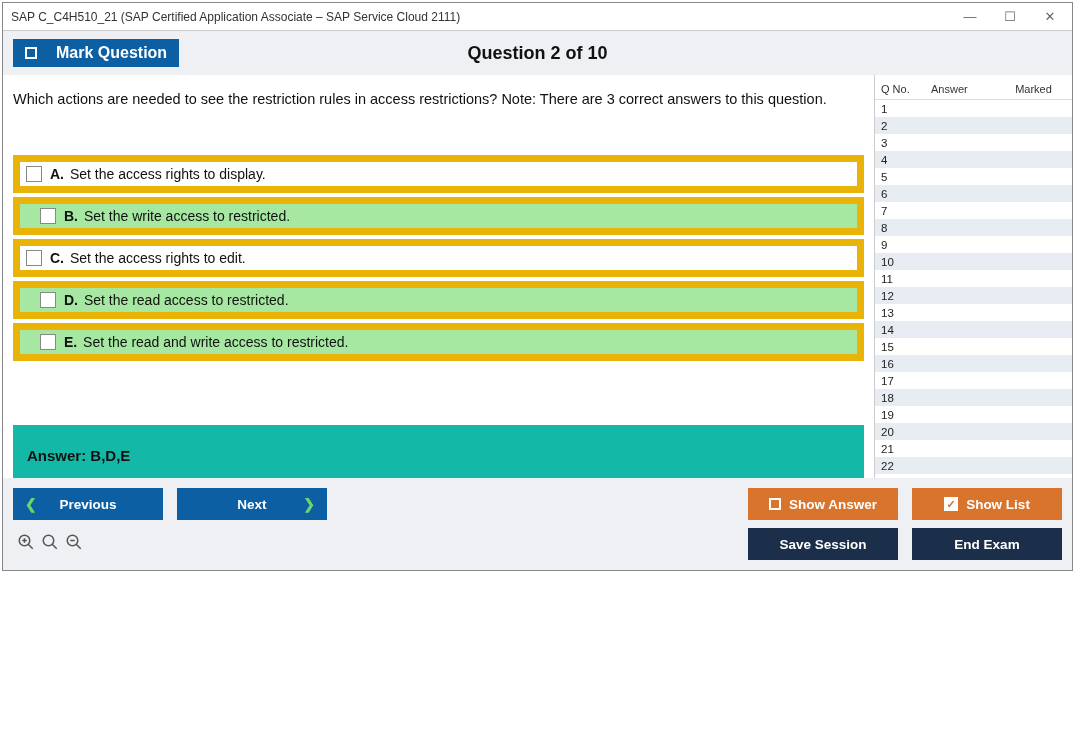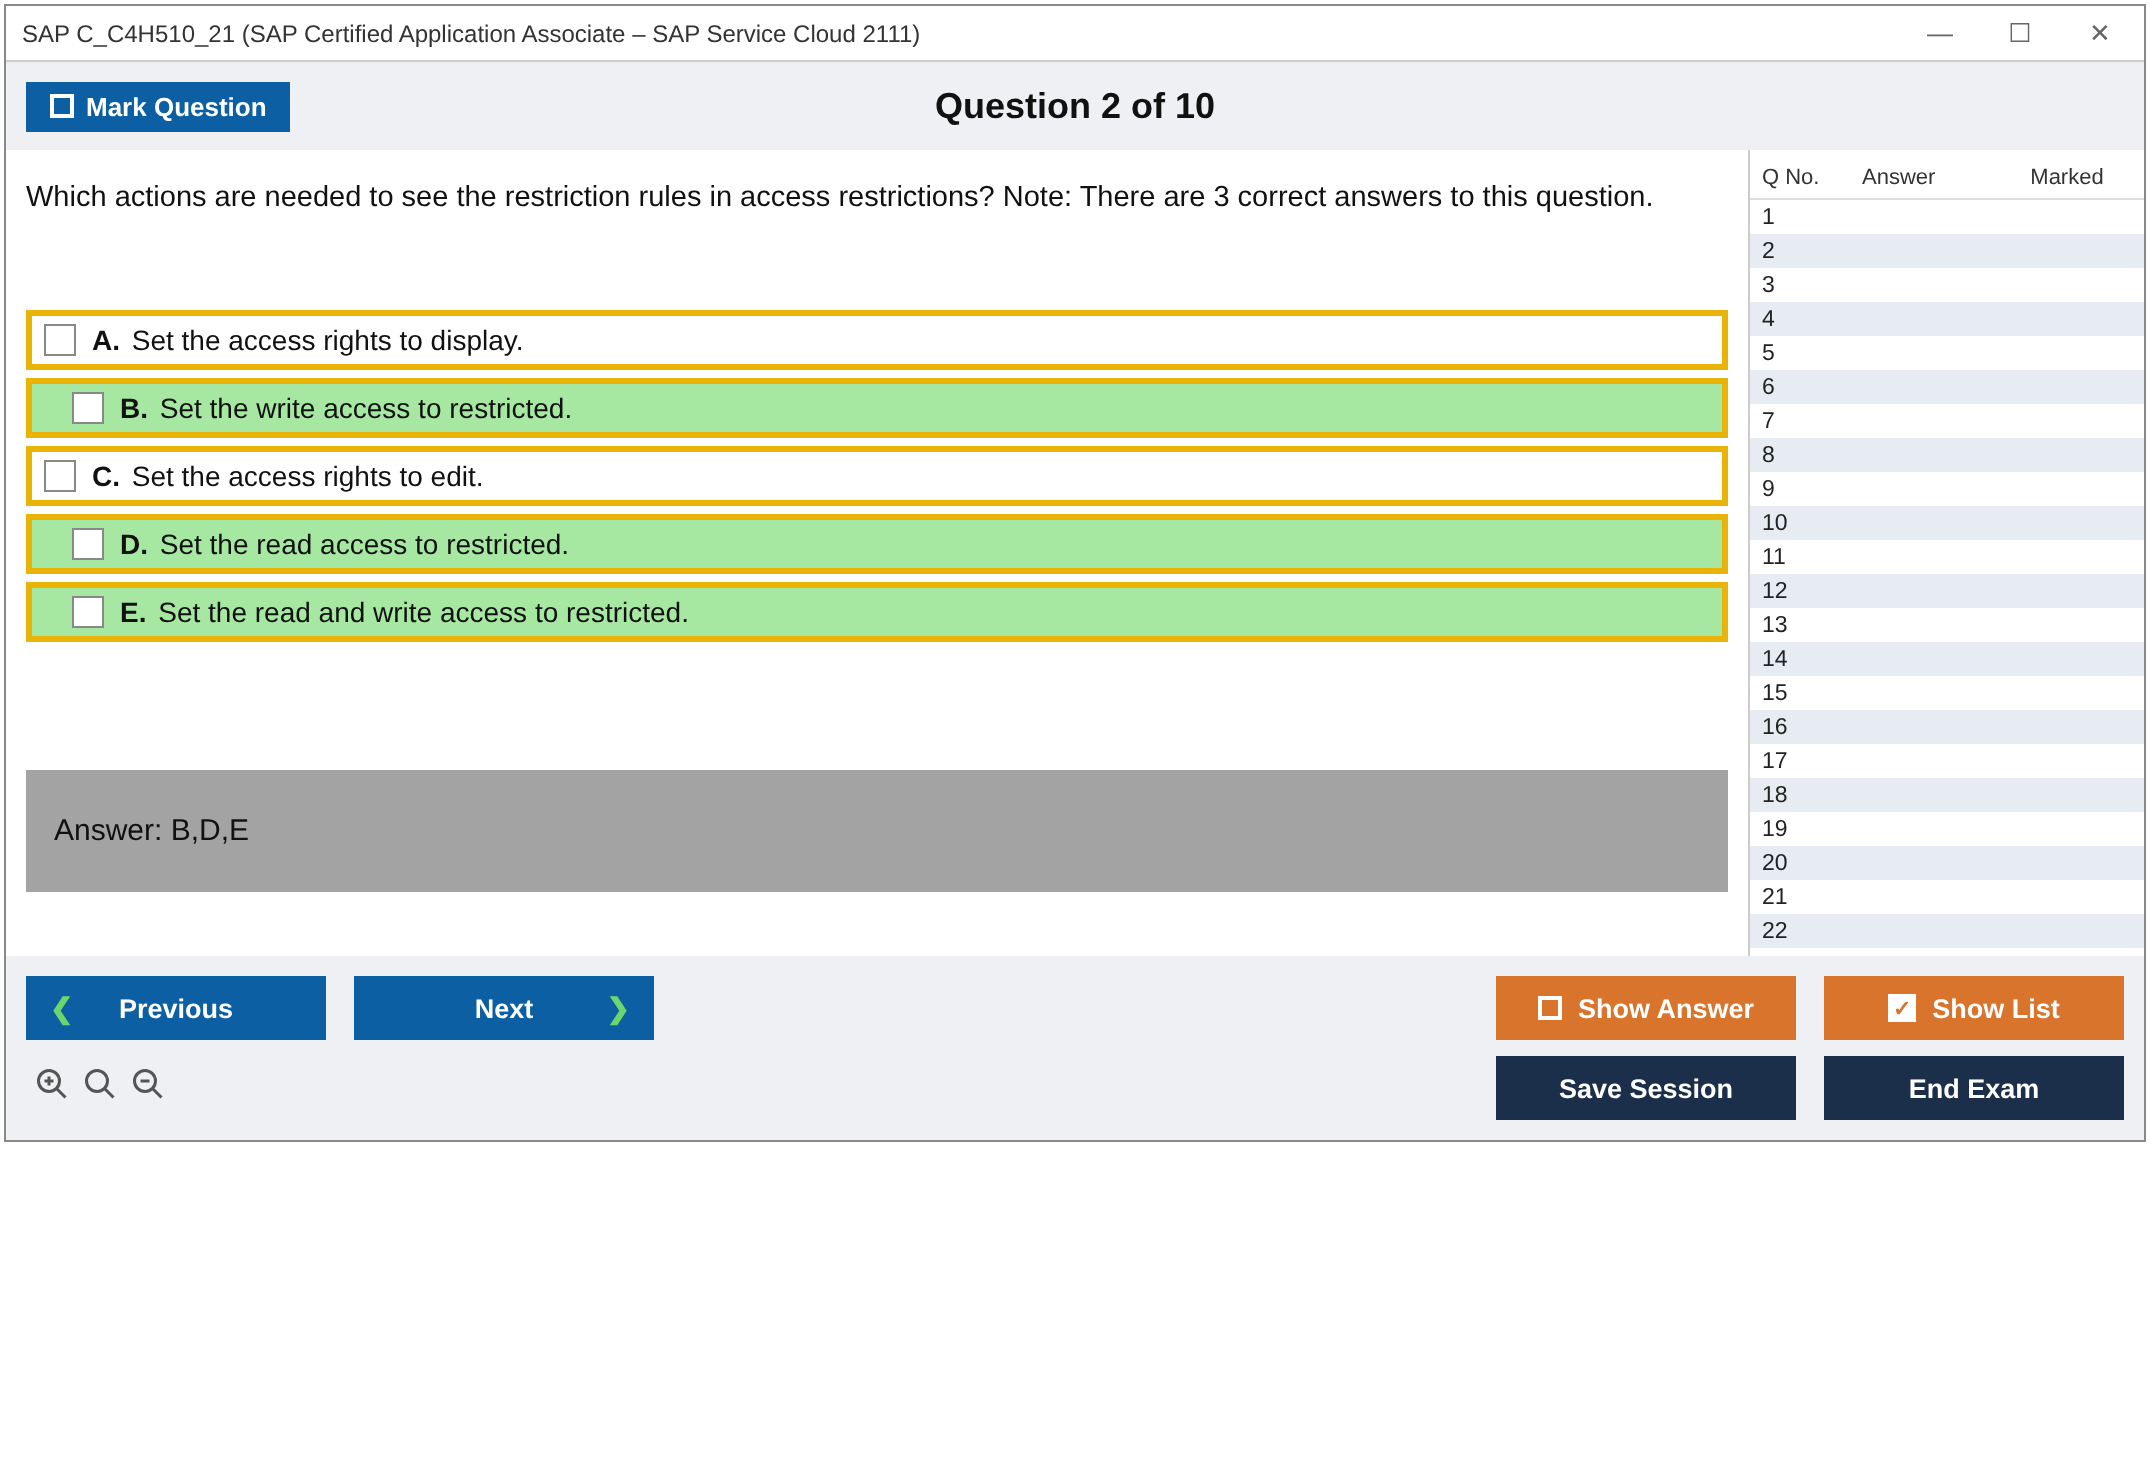--- a/index.html
+++ b/index.html
@@ -43,24 +43,24 @@
     align-items: center;
     padding: 0 10px;
     position: relative;
   }
   .mark-btn {
     background: #0c5fa3;
     color: #fff;
     border: none;
     padding: 5px 12px;
     font-weight: bold;
-    font-size: 13px;
-    display: flex;
-    align-items: center;
-    gap: 6px;
+    font-size: 16px;
+    display: flex;
+    align-items: center;
+    gap: 19px;
     cursor: pointer;
   }
   .mark-btn .chk {
     width: 12px; height: 12px; border: 2px solid #fff; background: transparent; display: inline-block;
   }
   .q-title {
     position: absolute;
     left: 0; right: 0;
     text-align: center;
     font-weight: bold;
@@ -82,40 +82,40 @@
     flex-direction: column;
     gap: 32px;
   }
   .question-text {
     font-size: 14.5px;
     color: #111;
     margin-bottom: 16px;
     margin-top: 8px;
   }
   .option {
-    border: 3px solid #eab308;
+    border: 7px solid #eab308;
     padding: 4px 6px;
     margin-bottom: 4px;
     display: flex;
     align-items: center;
     gap: 8px;
     font-size: 14px;
     color: #111;
   }
   .option.correct { background: #a6e8a2; padding-left: 20px; }
   .option .ocheck {
     width: 16px; height: 16px; border: 1px solid #888; background: #fff; flex-shrink: 0;
   }
   .option b { font-weight: bold; margin-right: 2px; }
 
   .answer-box {
     margin-top: 28px;
-    background: #a3a3a3;
+    background: #14b8a6;
     padding: 22px 14px;
-    font-weight: normal;
+    font-weight: bold;
     font-size: 15px;
     color: #111;
   }
 
   .sidebar {
     width: 198px;
     border-left: 1px solid #ccc;
     display: flex;
     flex-direction: column;
     font-size: 11.5px;

